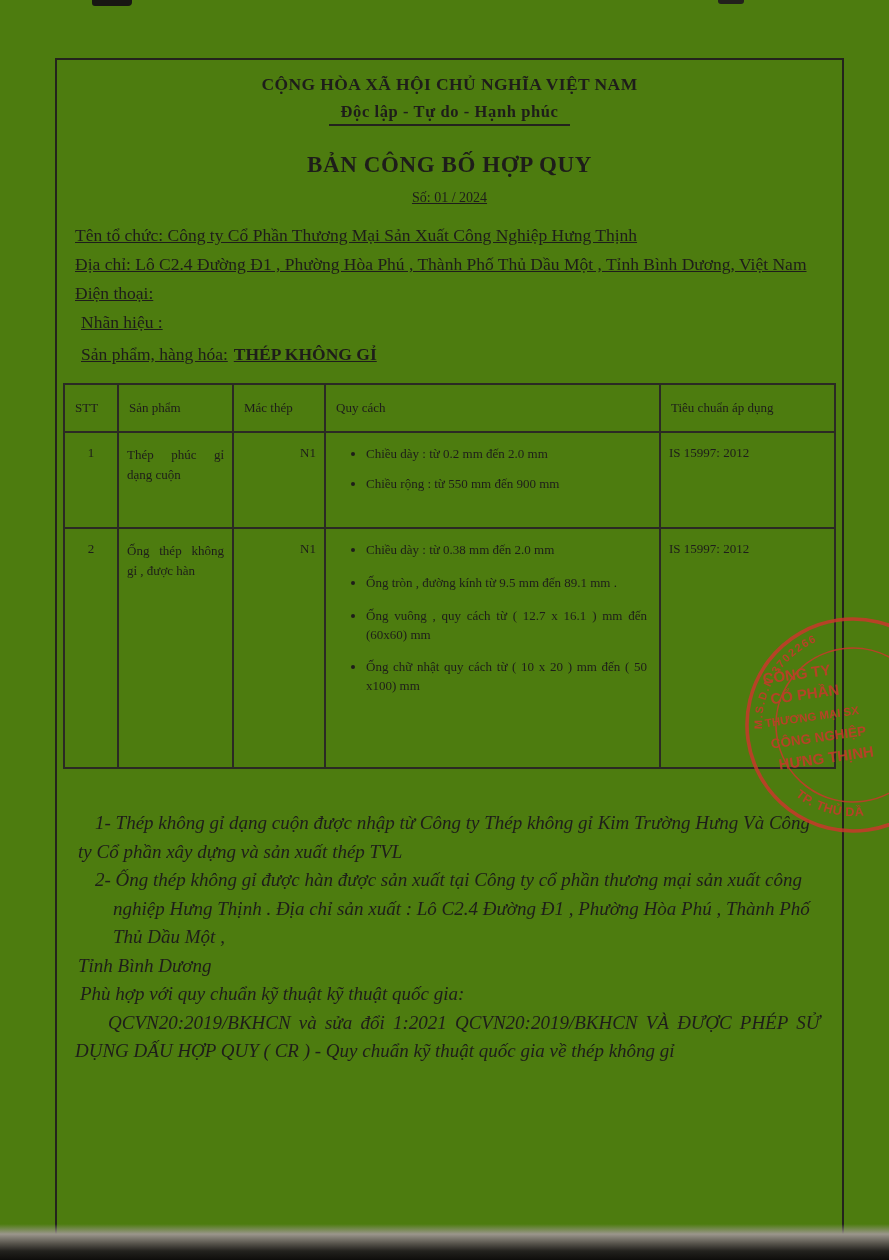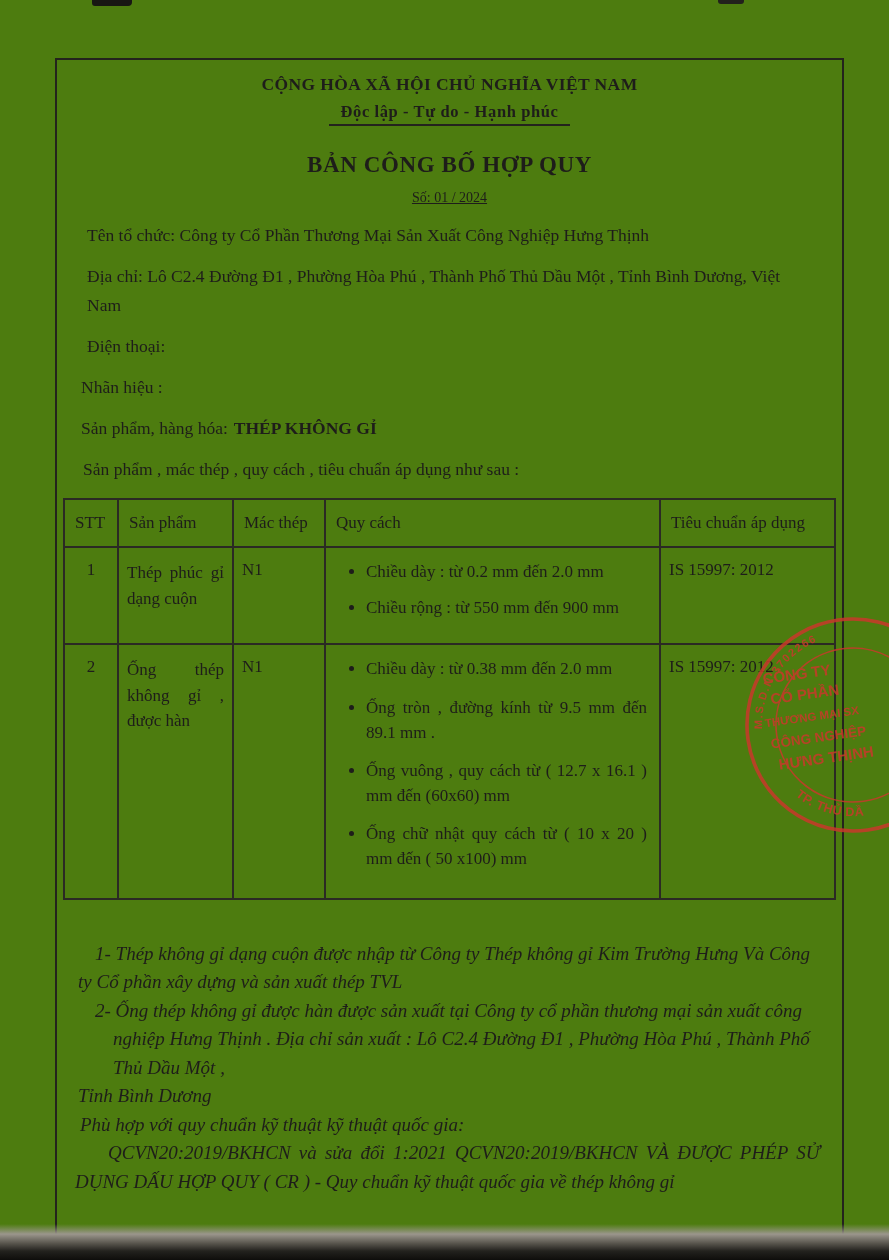--- a/index.html
+++ b/index.html
@@ -17,39 +17,39 @@
   .nat-header { text-align:center; margin-top:16px; }
   .nat-line1 { font-size:17.5px; font-weight:bold; letter-spacing:.4px; }
   .nat-line2 {
     display:inline-block; font-size:16.5px; font-weight:bold; margin-top:7px;
     padding:0 12px 2px 12px; border-bottom:2px solid #24231d; letter-spacing:.6px;
   }
   .doc-title { text-align:center; margin-top:26px; font-size:23px; font-weight:bold; letter-spacing:.6px; }
   .doc-number { text-align:center; margin-top:12px; font-size:14px;text-decoration:underline; }
 
   .info { margin:15px 26px 0 20px; font-size:17.5px; line-height:29px; }
-  .info p { margin:12px; }
+  .info p { margin:0;text-decoration:underline; }
   .info .indent1 { margin-left:6px; }
   .info .indent2 { margin-left:8px; }
   .info .gap-top { margin-top:3px; }
   .product-name { font-weight:bold; margin-left:6px; }
 
   table.products {
     border-collapse:collapse; table-layout:fixed;
-    margin:14px 0 0 8px; width:771px; font-size:17px;
+    margin:14px 0 0 8px; width:771px; font-size:13px;
   }
   table.products th, table.products td { border:2px solid #2b2a24; }
   table.products th {
     font-weight:normal; text-align:left; vertical-align:middle;
     height:38px; padding:4px 10px;
   }
   th.c-stt, td.c-stt { text-align:center; }
   table.products td { vertical-align:top; padding:12px 8px; }
   td.c-product { padding:12px 10px; line-height:1.5; text-align:justify; }
-  td.c-grade { text-align:left; }
+  td.c-grade { text-align:right; }
   td.c-standard { padding:12px 10px; }
   tr.row1 { height:96px; }
   tr.row2 { height:240px; }
   ul.specs { margin:0; padding-left:32px; }
   ul.specs li { margin-bottom:11px; line-height:1.45; text-align:justify; padding-right:4px; }
   tr.row2 ul.specs li { margin-bottom:14px; }
 
   .notes { margin:40px 24px 0 20px; font-size:19px; line-height:28.5px;font-style:italic; }
   .notes p { margin:0; }
   .note1 { padding-left:3px; text-indent:17px; }
@@ -97,21 +97,20 @@
 
     <div class="doc-title">BẢN CÔNG BỐ HỢP QUY</div>
     <div class="doc-number">Số: 01 / 2024</div>
 
     <div class="info">
       <p>Tên tổ chức: Công ty Cổ Phần Thương Mại Sản Xuất Công Nghiệp Hưng Thịnh</p>
       <p>Địa chỉ: Lô C2.4 Đường Đ1 , Phường Hòa Phú , Thành Phố Thủ Dầu Một , Tỉnh Bình Dương, Việt Nam</p>
       <p>Điện thoại:</p>
       <p class="indent1">Nhãn hiệu :</p>
       <p class="indent1 gap-top"><span>Sản phẩm, hàng hóa:</span><span class="product-name">THÉP KHÔNG GỈ</span></p>
-      <p class="indent2 gap-top">Sản phẩm , mác thép , quy cách , tiêu chuẩn áp dụng như sau :</p>
     </div>
 
     <table class="products">
       <colgroup>
         <col style="width:54px">
           <col style="width:115px">
           <col style="width:92px">
           <col style="width:335px">
           <col style="width:175px">
       </colgroup>

